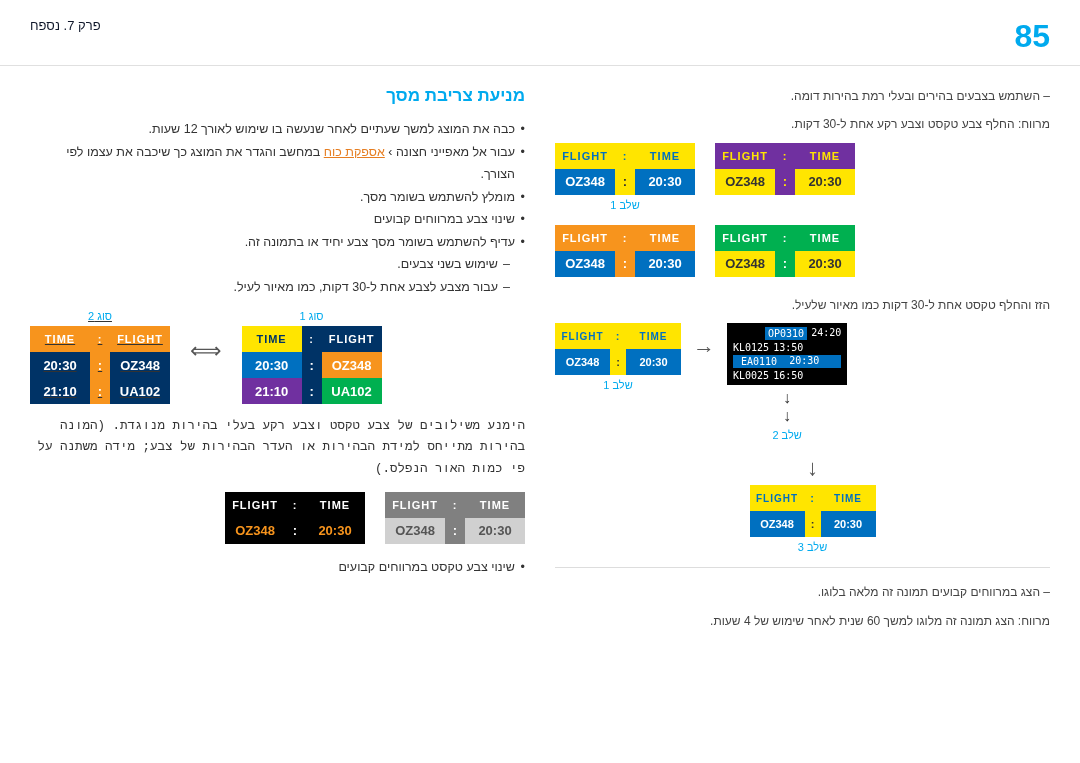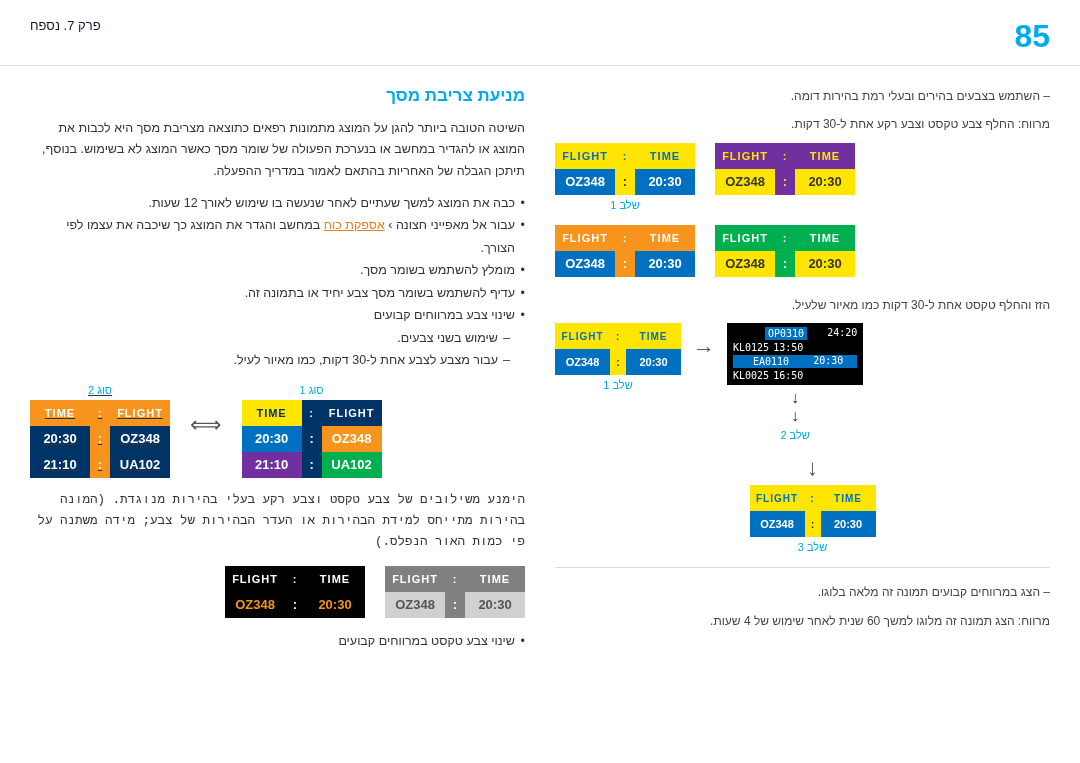--- a/index.html
+++ b/index.html
@@ -308,30 +308,30 @@
                 <div class="cell" style="background:#0070C0; color:white; width:55px; font-size:11px;">20:30</div>
               </div>
             </div>
             <div class="step-label">שלב 1</div>
           </div>
 
           <div class="arrow-right" style="margin-top:10px;">→</div>
 
           <div style="display:flex; flex-direction:column; align-items:center;">
             <div style="background:#000; padding:4px 6px; display:inline-block;">
-              <div style="display:flex; gap:20px; margin-bottom:2px;padding-left:32px;">
+              <div style="display:flex; gap:4px; margin-bottom:2px;padding-left:32px;">
                 <span style="color:white; font-family:monospace; font-size:10px; background:#0070C0; padding:1px 3px;">OP0310</span>
                 <span style="color:white; font-family:monospace; font-size:10px;">24:20</span>
               </div>
               <div style="display:flex; gap:4px; margin-bottom:2px;">
                 <span style="color:white; font-family:monospace; font-size:10px;">KL0125</span>
                 <span style="color:white; font-family:monospace; font-size:10px;">13:50</span>
               </div>
               <div style="display:flex; gap:4px; margin-bottom:2px; background:#0070C0;">
-                <span style="color:white; font-family:monospace; font-size:10px; padding:1px 20px;">EA0110</span>
+                <span style="color:white; font-family:monospace; font-size:10px; padding:1px 8px;">EA0110</span>
                 <span style="color:white; font-family:monospace; font-size:10px;">20:30</span>
               </div>
               <div style="display:flex; gap:4px;">
                 <span style="color:white; font-family:monospace; font-size:10px;">KL0025</span>
                 <span style="color:white; font-family:monospace; font-size:10px;">16:50</span>
               </div>
             </div>
 
             <div style="display:flex; flex-direction:column; align-items:flex-end; margin-top:4px;">
               <span style="font-size:16px; color:#333;">↓</span>
@@ -361,30 +361,29 @@
         </div>
 
         <hr class="divider">
         <p class="text-hint">– הצג במרווחים קבועים תמונה זה מלאה בלוגו.</p>
         <p class="text-hint">מרווח: הצג תמונה זה מלוגו למשך 60 שנית לאחר שימוש של 4 שעות.</p>
       </div>
     </div>
 
     <div class="right-col">
       <h2 class="section-title">מניעת צריבת מסך</h2>
-      <p class="section-text">השיטה הטובה ביותר להגן על המוצג מתמונות רפאים כתוצאה מצריבת מסך היא לכבות את המוצג או להגדיר במחשב או בנערכת הפעולה של שומר מסך כאשר המוצג לא בשימוש. בנוסף, תיתכן הגבלה של האחריות בהתאם לאמור במדריך ההפעלה.</p>
 
       <ul class="bullet-list">
         <li>כבה את המוצג למשך שעתיים לאחר שנעשה בו שימוש לאורך 12 שעות.</li>
         <li>
           עבור אל מאפייני חצונה › <span class="link-text">אספקת כוח</span> במחשב והגדר את המוצג כך שיכבה את עצמו לפי הצורך.
         </li>
         <li>מומלץ להשתמש בשומר מסך.</li>
+        <li>שינוי צבע במרווחים קבועים</li>
         <li>עדיף להשתמש בשומר מסך צבע יחיד או בתמונה זה.</li>
-        <li>שינוי צבע במרווחים קבועים</li>
         <ul class="sub-list">
           <li>שימוש בשני צבעים.</li>
           <li>עבור מצבע לצבע אחת ל-30 דקות, כמו מאיור לעיל.</li>
         </ul>
       </ul>
 
       <div style="display:flex; justify-content:flex-end; gap:20px; direction:rtl; margin: 12px 0; align-items:flex-start;">
 
         <div style="display:flex; flex-direction:column; align-items:center;">
           <div style="font-size:11px; color:#00aaee; margin-bottom:4px;">סוג 1</div>

